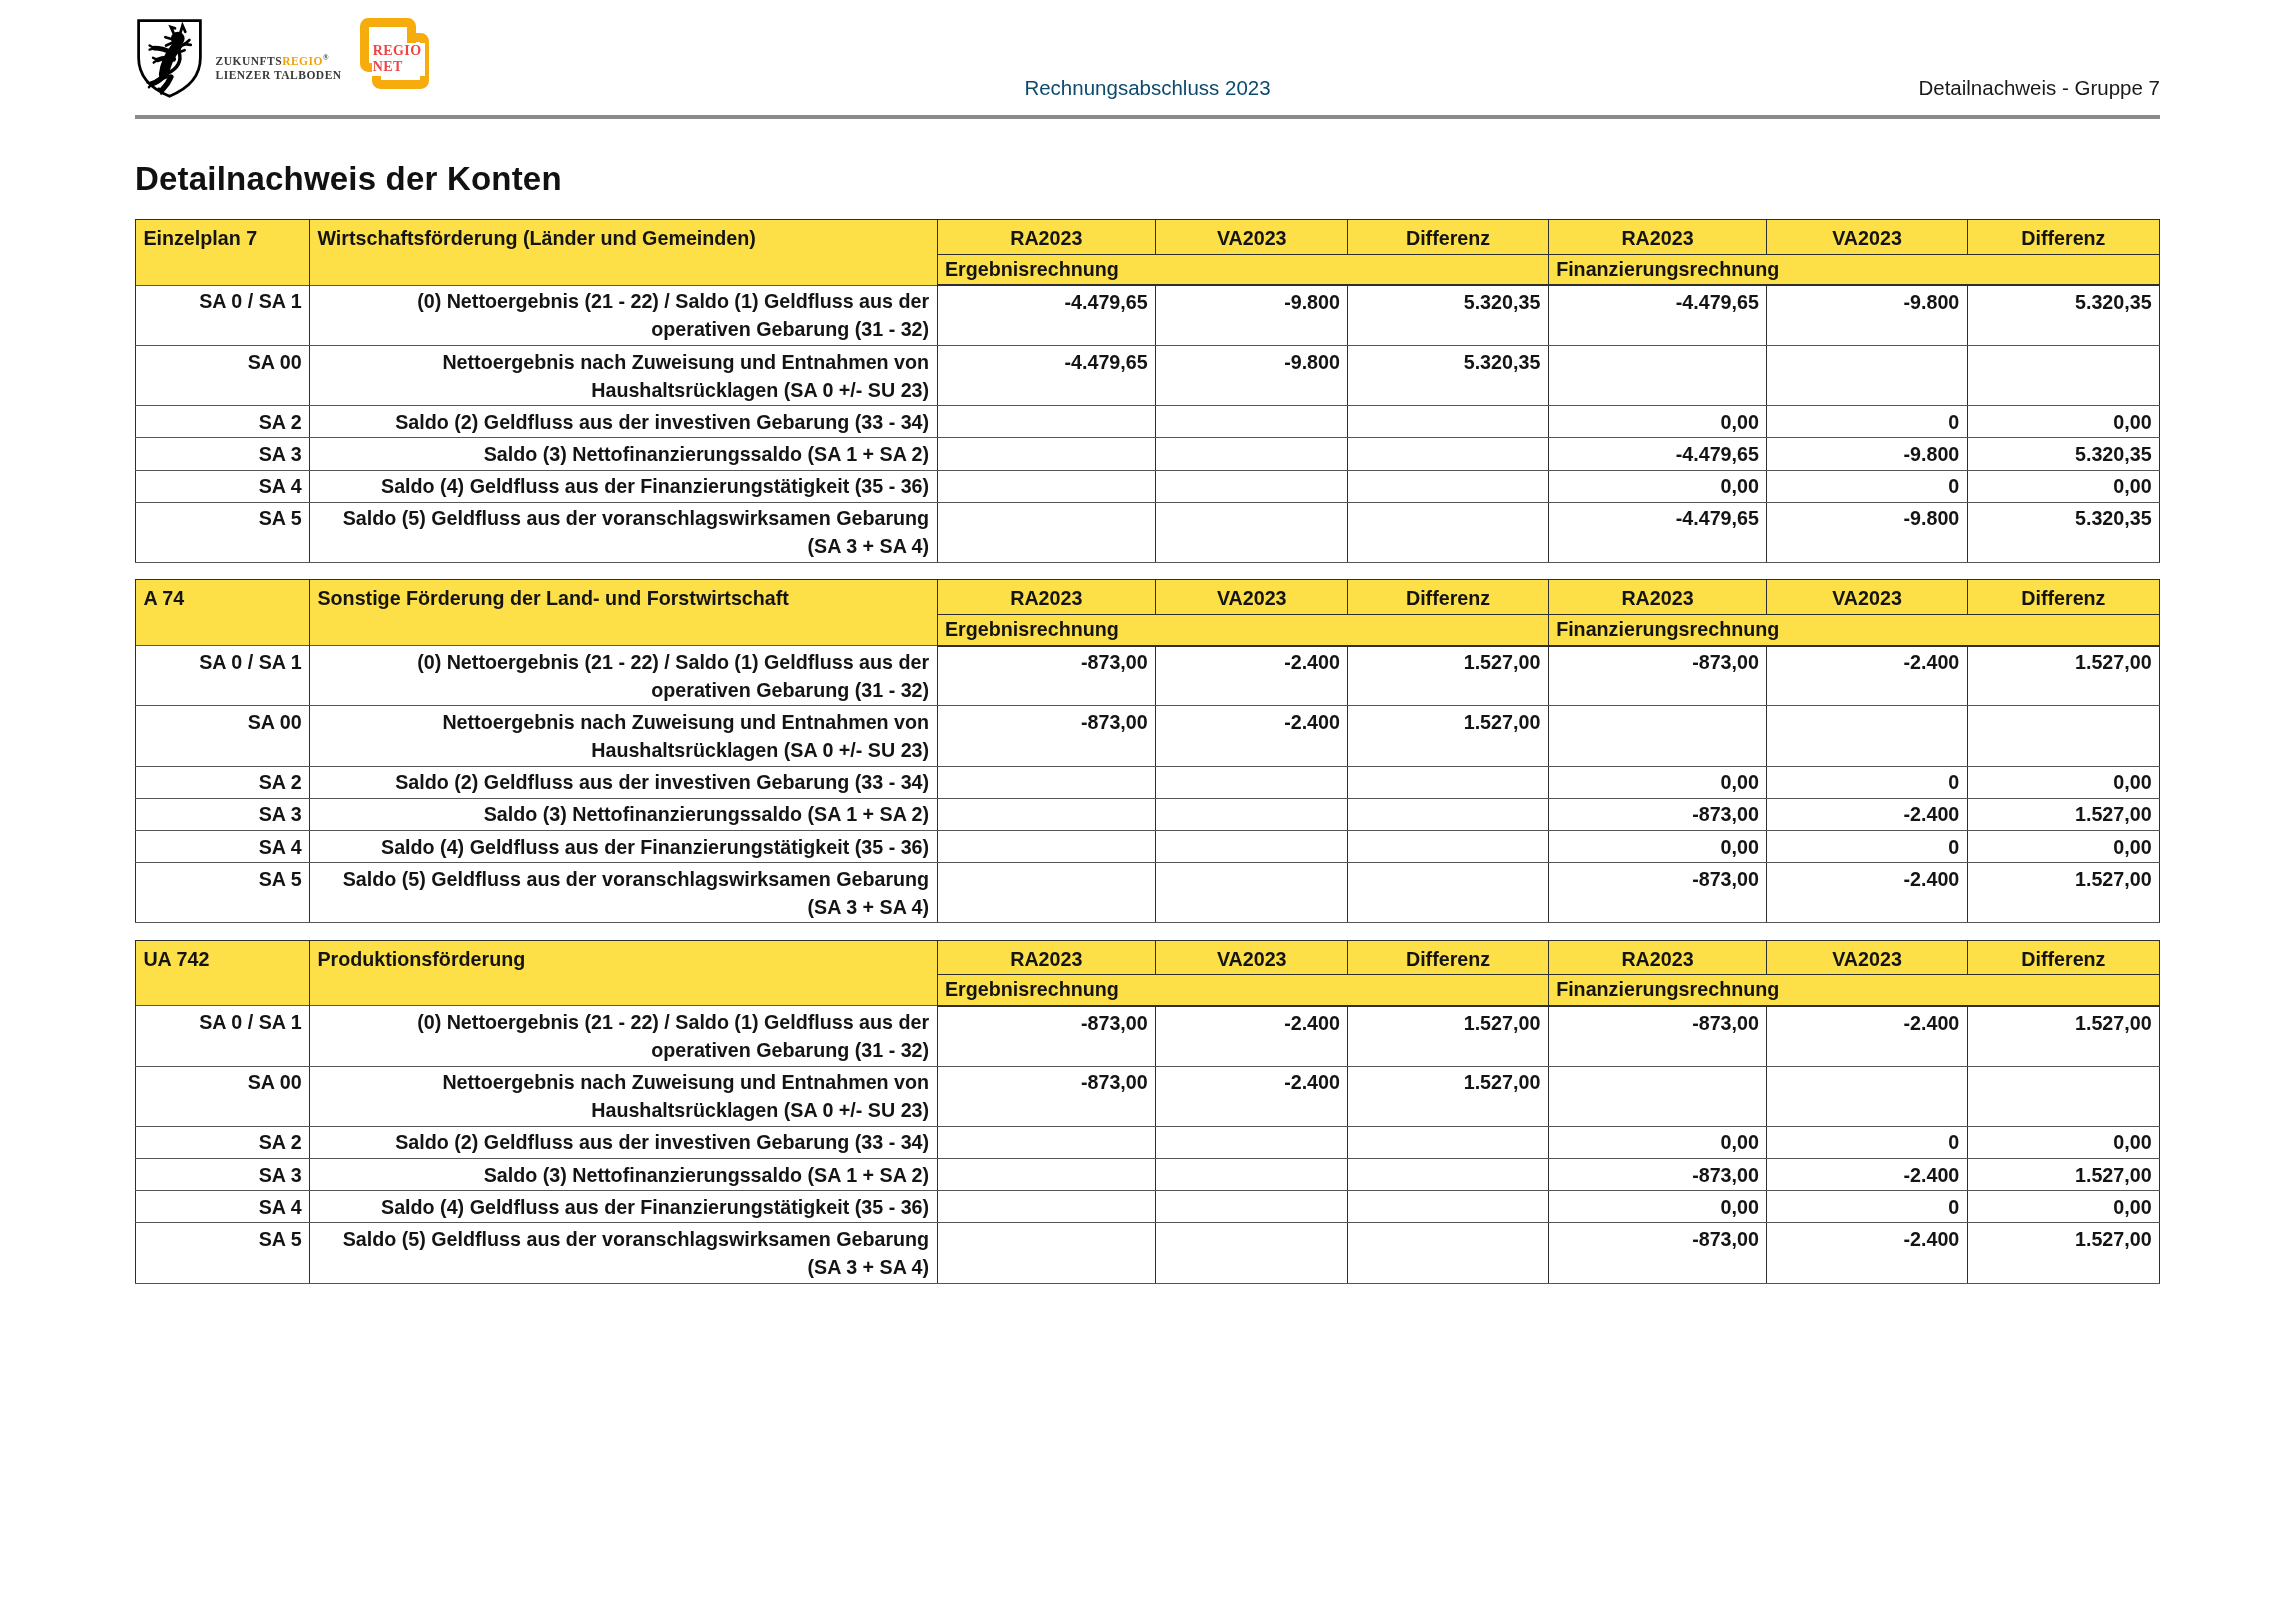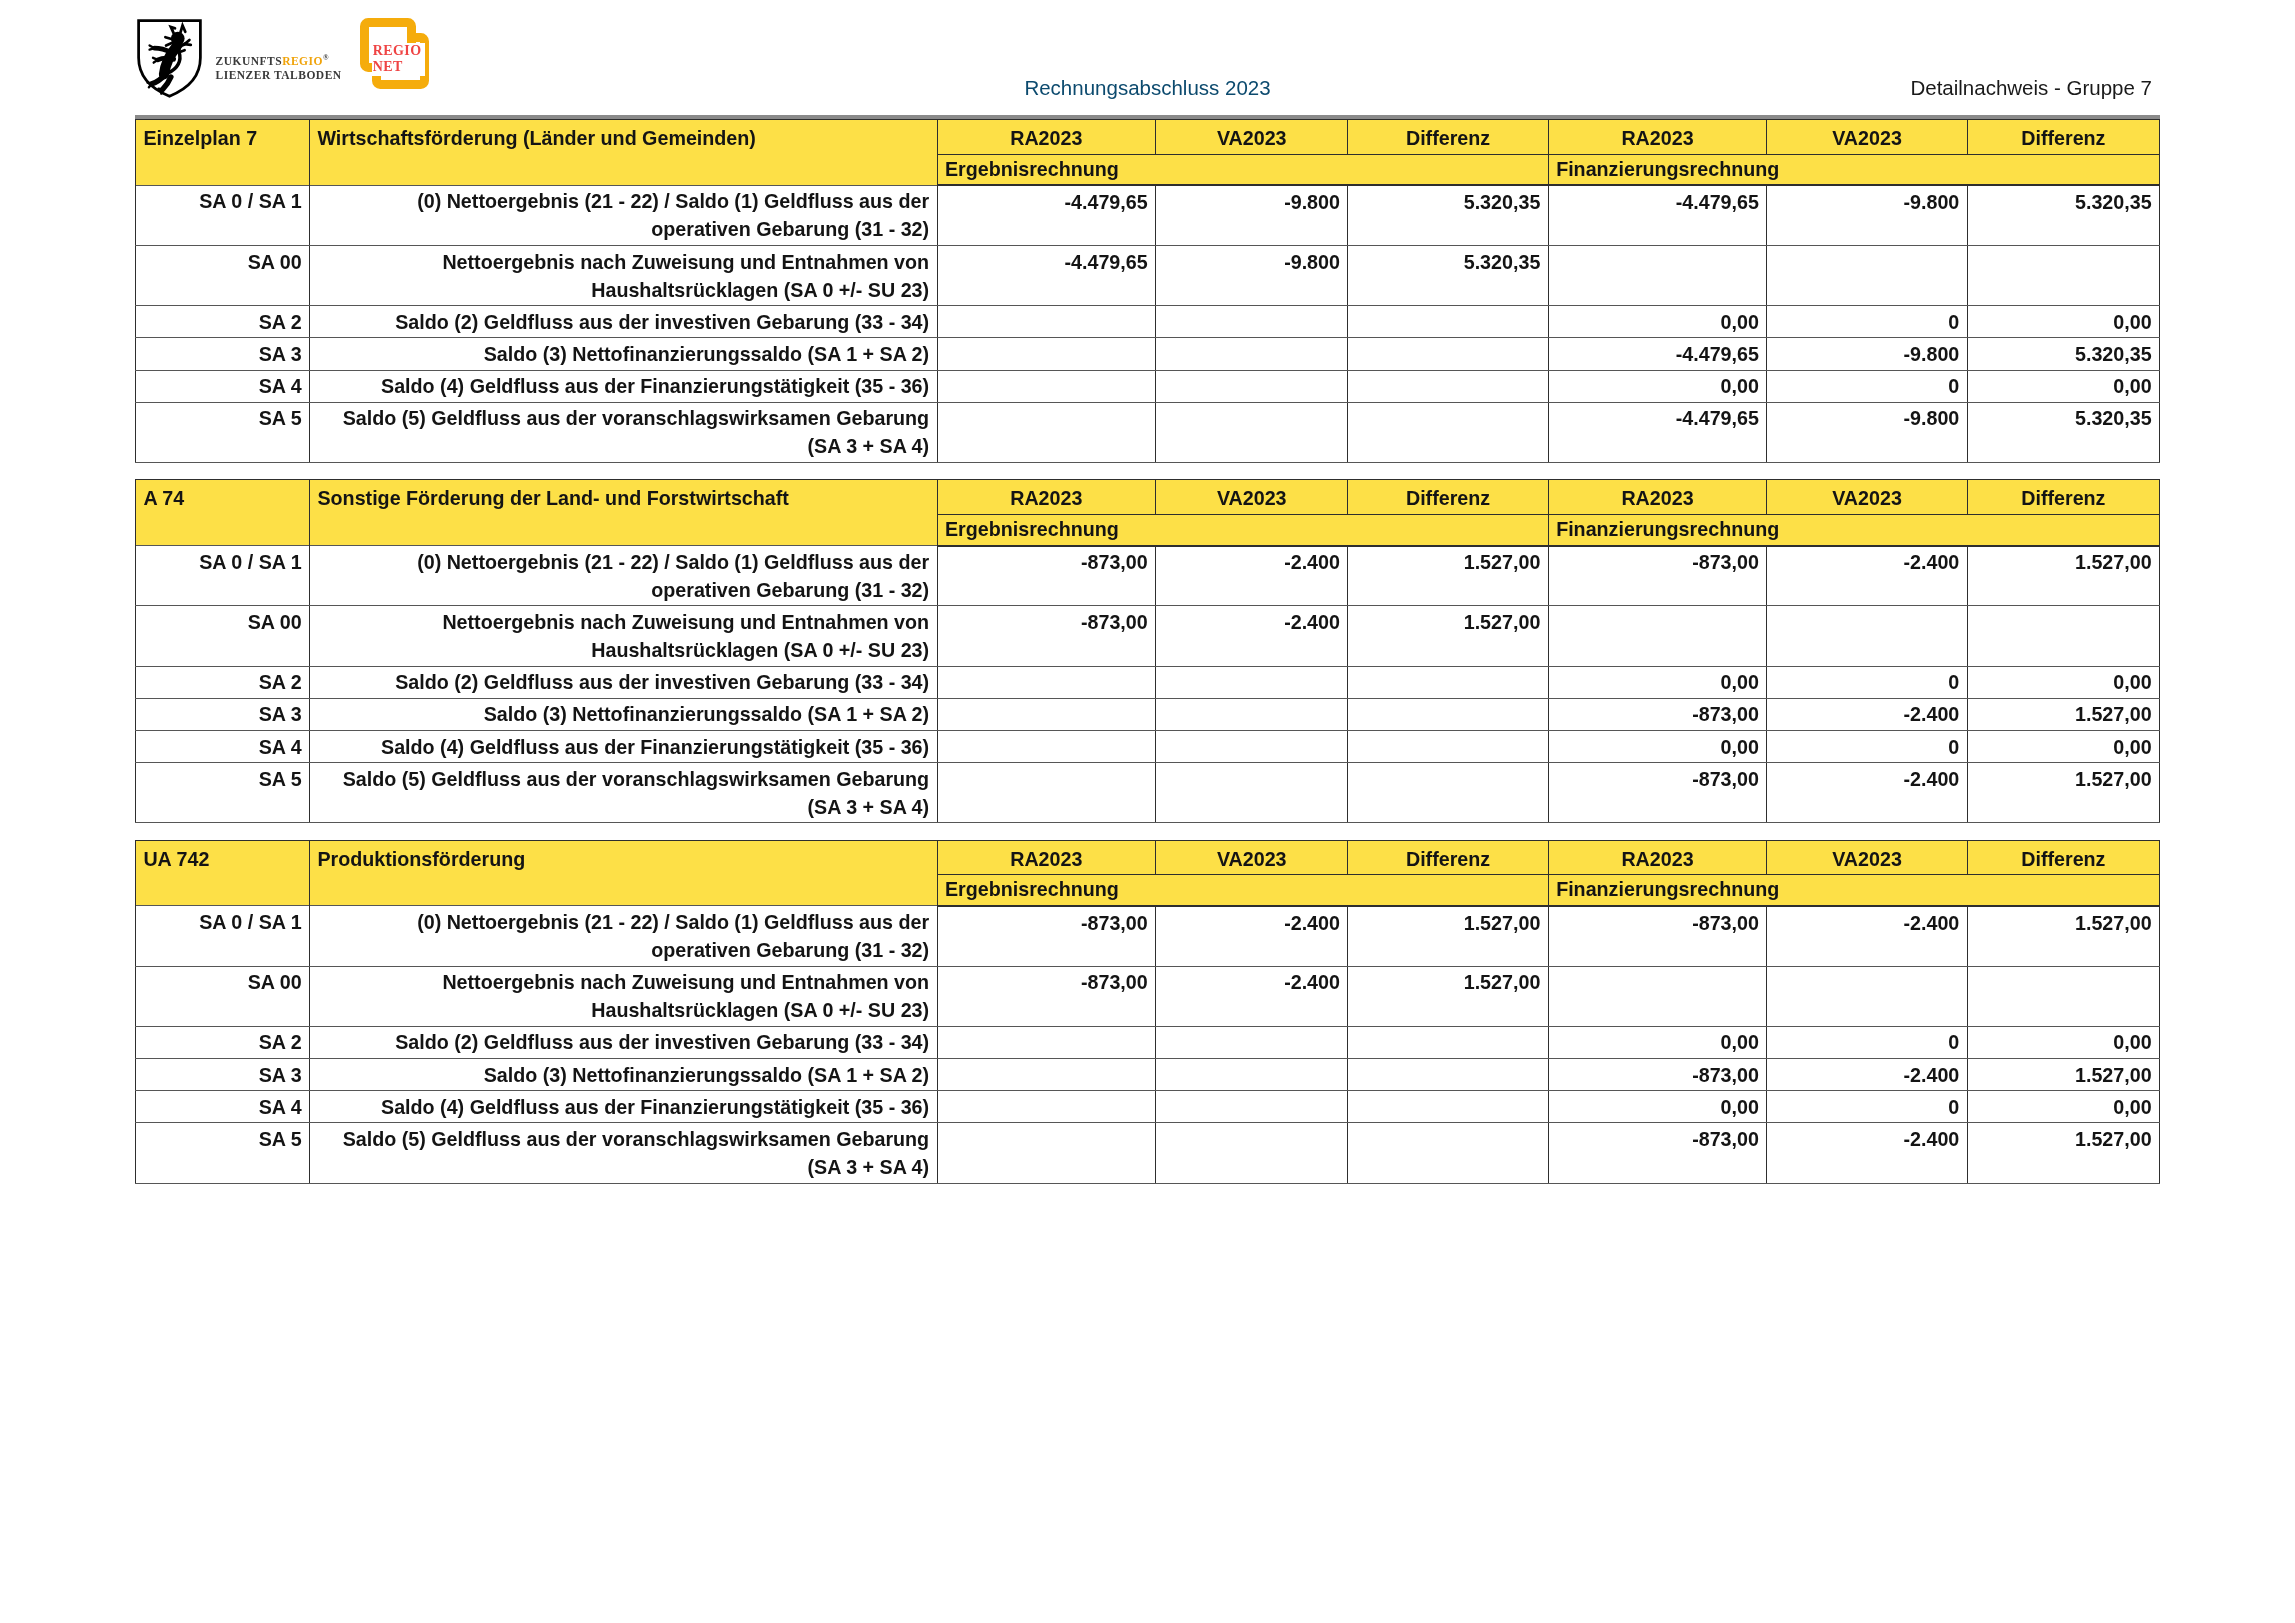--- a/index.html
+++ b/index.html
@@ -20,21 +20,21 @@
   .brand-text sup{font-size:7.4px;}
   .regionet{width:78px;height:78px;position:relative;margin-left:6.6px;}
   .rn-sq2{position:absolute;left:12.3px;top:14.8px;width:57px;height:56px;border:9.8px solid #f5ac0c;border-radius:8.2px;box-sizing:border-box;}
   .rn-sq1{position:absolute;left:0;top:0;width:56px;height:54px;border:9.8px solid #f5ac0c;border-radius:8.2px;box-sizing:border-box;background:#fff;}
   .rn-text{
     position:absolute;left:12.3px;top:25.4px;background:#fff;padding:0 3.3px 1.6px 0.8px;
     font-family:"Liberation Serif","DejaVu Serif",serif;font-weight:700;font-size:14px;
     line-height:15.6px;letter-spacing:0.4px;color:#ef4444;
   }
   .header-center{position:absolute;left:50%;transform:translateX(-50%);bottom:1.6px;font-size:20.5px;color:#0c4a6e;}
-  .header-right{position:absolute;right:8px;bottom:1.6px;font-size:20.5px;color:#1a1a1a;}
+  .header-right{position:absolute;right:0;bottom:1.6px;font-size:20.5px;color:#1a1a1a;}
   .rule{height:4.1px;background:#8a8a8a;margin-top:13px;}
   
   h1.page-title{font-size:33px;font-weight:700;margin:41px 0 21px;color:#111;letter-spacing:0.2px;}
   
   table.konto{
     border-collapse:collapse;table-layout:fixed;width:100%;margin:0 0 16.4px;
     font-weight:700;font-size:19.7px;color:#141414;border:1.6px solid #2e2e2e;
   }
   .konto th,.konto td{padding:1.6px 7.4px;vertical-align:top;line-height:28px;overflow:hidden;}
   .konto thead th{background:#fde047;text-align:left;border-left:1.6px solid #2e2e2e;border-right:1.6px solid #2e2e2e;}
@@ -88,20 +88,21 @@
         </div>
       </div>
     </div>
 
     <div class="header-center">Rechnungsabschluss 2023</div>
     <div class="header-right">Detailnachweis - Gruppe 7</div>
   </header>
 
   <div class="rule"></div>
 
+  <h1 class="page-title">Detailnachweis der Konten</h1>
 
   <div id="tables">
       <table class="konto">
         <colgroup>
           <col style="width: 8.6%;">
           <col style="width: 31%;">
           <col style="width: 10.8%;">
           <col style="width: 9.5%;">
           <col style="width: 9.9%;">
           <col style="width: 10.8%;">

